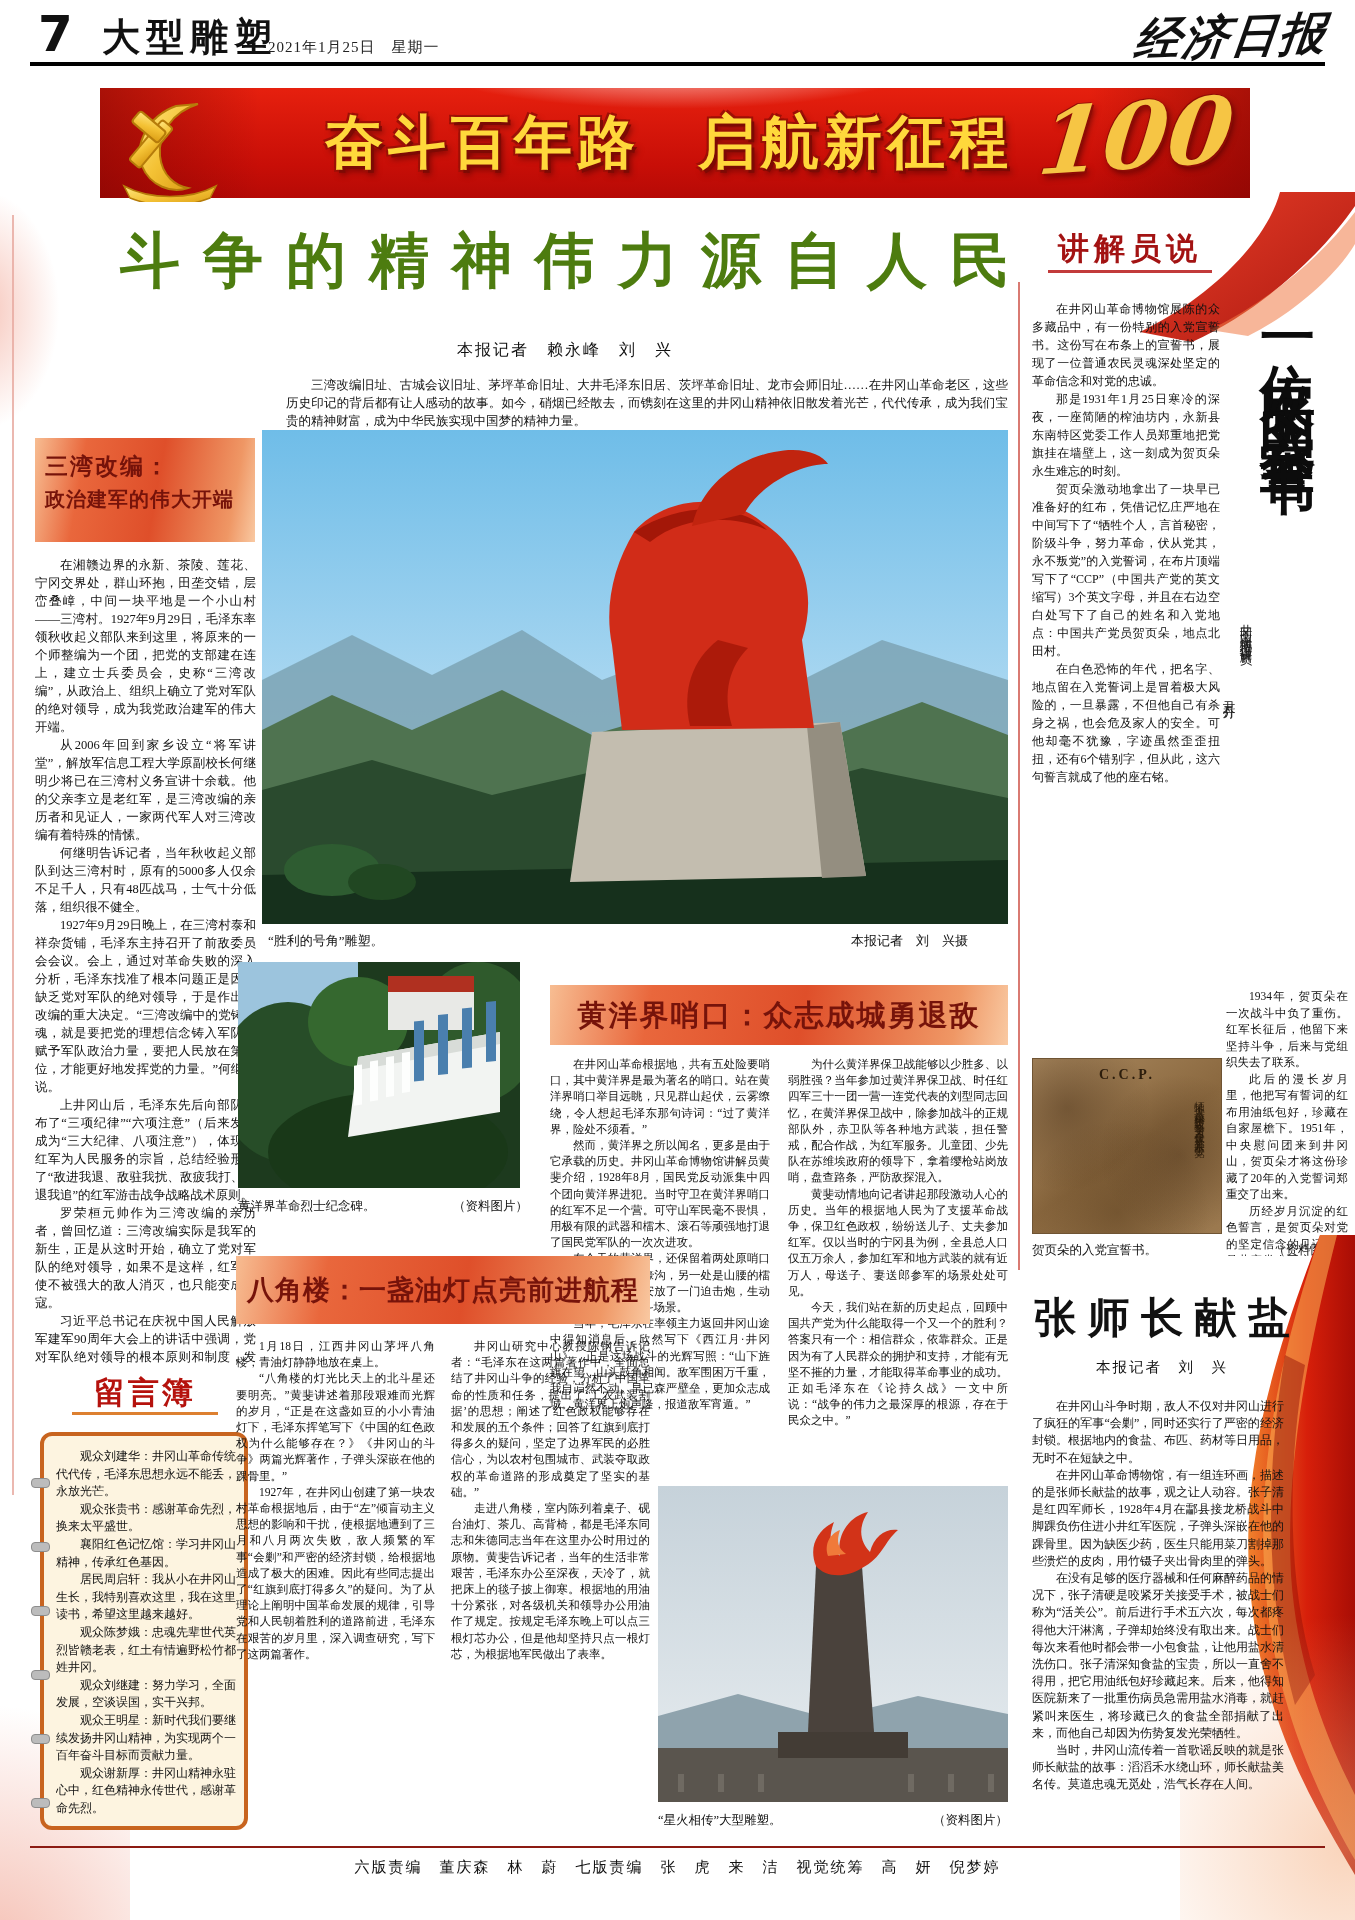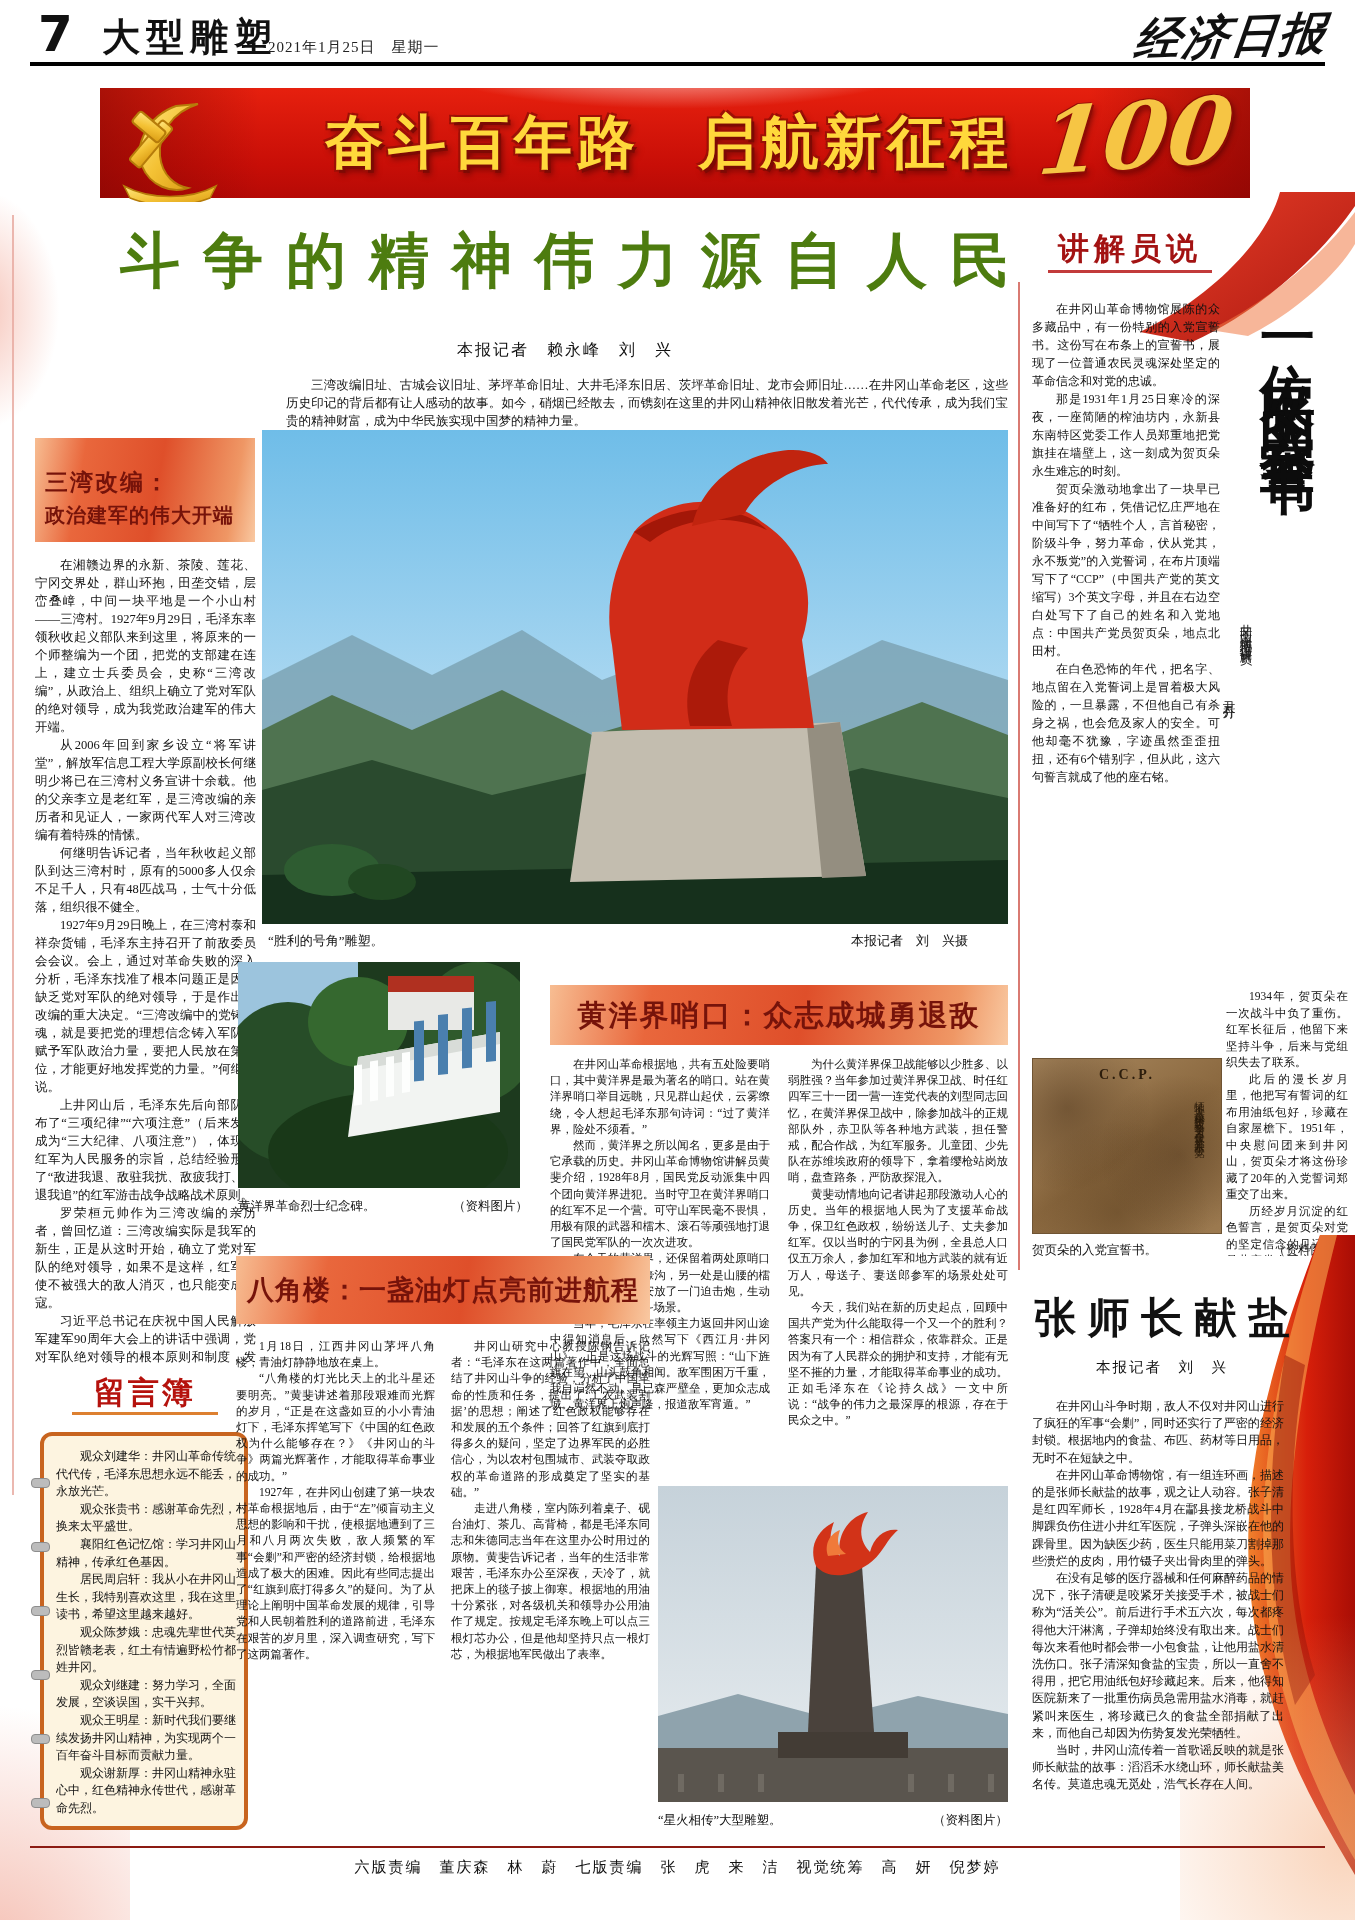--- a/index.html
+++ b/index.html
@@ -38,21 +38,21 @@
     font-weight:900;font-size:60px;line-height:88px;white-space:nowrap;
     text-align:justify;text-align-last:justify;color:#4d7c0f;}
   .byline{left:120px;top:340px;width:890px;text-align:center;font-size:16px;letter-spacing:2px;}
   .intro{left:286px;top:376px;width:722px;height:82px;font-size:15px;line-height:27px;
     text-align:justify;overflow:hidden;}
   .intro p{margin:0;text-indent:2em;}
   
   .sec-box{background:linear-gradient(100deg,#f7bd92 0%,#e9673c 22%,#df4f2a 55%,#ef9765 88%,#f9c9a2 100%);
     color:#76130a;font-weight:900;}
   
-  .sanwan-box{left:35px;top:438px;width:220px;height:104px;padding:30px 0 0 10px;box-sizing:border-box;}
+  .sanwan-box{left:35px;top:438px;width:220px;height:104px;padding:14px 0 0 10px;box-sizing:border-box;}
   .sanwan-box .t1{font-size:23px;line-height:30px;letter-spacing:2px;}
   .sanwan-box .t2{font-size:20px;line-height:34px;letter-spacing:1px;}
   .body-text{font-size:12.5px;line-height:18px;text-align:justify;overflow:hidden;}
   .body-text p{margin:0;text-indent:2em;}
   .sanwan-body{left:35px;top:556px;width:221px;height:812px;}
   .guestbook-title{left:35px;top:1372px;width:220px;text-align:center;
     font-weight:900;font-size:31px;color:#b5120d;letter-spacing:3px;}
   .guestbook-underline{left:72px;top:1412px;width:146px;height:3px;background:#dd8030;}
   .guestbook-box{left:40px;top:1432px;width:208px;height:398px;border:4px solid #c8641f;
     border-radius:12px;background:#fdf4e0;padding:12px 8px 8px 12px;box-sizing:border-box;}
@@ -267,21 +267,21 @@
     <p>在今天的黄洋界，还保留着两处原哨口工事，一处是山顶壕沟，另一处是山腰的檑木滚石，并按原貌安放了一门迫击炮，生动地诉说着当年的战斗场景。</p>
     <p>当年，毛泽东在率领主力返回井冈山途中得知消息后，欣然写下《西江月·井冈山》，正是这场战斗的光辉写照：“山下旌旗在望，山头鼓角相闻。敌军围困万千重，我自岿然不动。早已森严壁垒，更加众志成城。黄洋界上炮声隆，报道敌军宵遁。”</p>
     <p>为什么黄洋界保卫战能够以少胜多、以弱胜强？当年参加过黄洋界保卫战、时任红四军三十一团一营一连党代表的刘型同志回忆，在黄洋界保卫战中，除参加战斗的正规部队外，赤卫队等各种地方武装，担任警戒，配合作战，为红军服务。儿童团、少先队在苏维埃政府的领导下，拿着缨枪站岗放哨，盘查路条，严防敌探混入。</p>
     <p>黄斐动情地向记者讲起那段激动人心的历史。当年的根据地人民为了支援革命战争，保卫红色政权，纷纷送儿子、丈夫参加红军。仅以当时的宁冈县为例，全县总人口仅五万余人，参加红军和地方武装的就有近万人，母送子、妻送郎参军的场景处处可见。</p>
     <p>今天，我们站在新的历史起点，回顾中国共产党为什么能取得一个又一个的胜利？答案只有一个：相信群众，依靠群众。正是因为有了人民群众的拥护和支持，才能有无坚不摧的力量，才能取得革命事业的成功。正如毛泽东在《论持久战》一文中所说：“战争的伟力之最深厚的根源，存在于民众之中。”</p>
   </div>
 
 <div class="abs sec-box bjl-box">八角楼：一盏油灯点亮前进航程</div>
 <div class="abs body-text bjl-cols">
     <p>1月18日，江西井冈山茅坪八角楼，青油灯静静地放在桌上。</p>
-    <p>“八角楼的灯光比天上的北斗星还要明亮。”黄斐讲述着那段艰难而光辉的岁月，“正是在这盏如豆的小小青油灯下，毛泽东挥笔写下《中国的红色政权为什么能够存在？》《井冈山的斗争》两篇光辉著作，才能取得革命事业的成功。”</p>
+    <p>“八角楼的灯光比天上的北斗星还要明亮。”黄斐讲述着那段艰难而光辉的岁月，“正是在这盏如豆的小小青油灯下，毛泽东挥笔写下《中国的红色政权为什么能够存在？》《井冈山的斗争》两篇光辉著作，子弹头深嵌在他的踝骨里。”</p>
     <p>1927年，在井冈山创建了第一块农村革命根据地后，由于“左”倾盲动主义思想的影响和干扰，使根据地遭到了三月和八月两次失败，敌人频繁的军事“会剿”和严密的经济封锁，给根据地造成了极大的困难。因此有些同志提出了“红旗到底打得多久”的疑问。为了从理论上阐明中国革命发展的规律，引导党和人民朝着胜利的道路前进，毛泽东在艰苦的岁月里，深入调查研究，写下了这两篇著作。</p>
     <p>井冈山研究中心教授陈钢告诉记者：“毛泽东在这两篇著作中，全面总结了井冈山斗争的经验，分析了中国革命的性质和任务，提出了‘工农武装割据’的思想；阐述了红色政权能够存在和发展的五个条件；回答了红旗到底打得多久的疑问，坚定了边界军民的必胜信心，为以农村包围城市、武装夺取政权的革命道路的形成奠定了坚实的基础。”</p>
     <p>走进八角楼，室内陈列着桌子、砚台油灯、茶几、高背椅，都是毛泽东同志和朱德同志当年在这里办公时用过的原物。黄斐告诉记者，当年的生活非常艰苦，毛泽东办公至深夜，天冷了，就把床上的毯子披上御寒。根据地的用油十分紧张，对各级机关和领导办公用油作了规定。按规定毛泽东晚上可以点三根灯芯办公，但是他却坚持只点一根灯芯，为根据地军民做出了表率。</p>
   </div>
 
 <div class="abs photo torch-photo">
   <svg width="350" height="316" viewBox="0 0 350 316">
     <defs>
       <linearGradient id="sky2" x1="0" y1="0" x2="0" y2="1">
         <stop offset="0" stop-color="#c6d2da"></stop>

